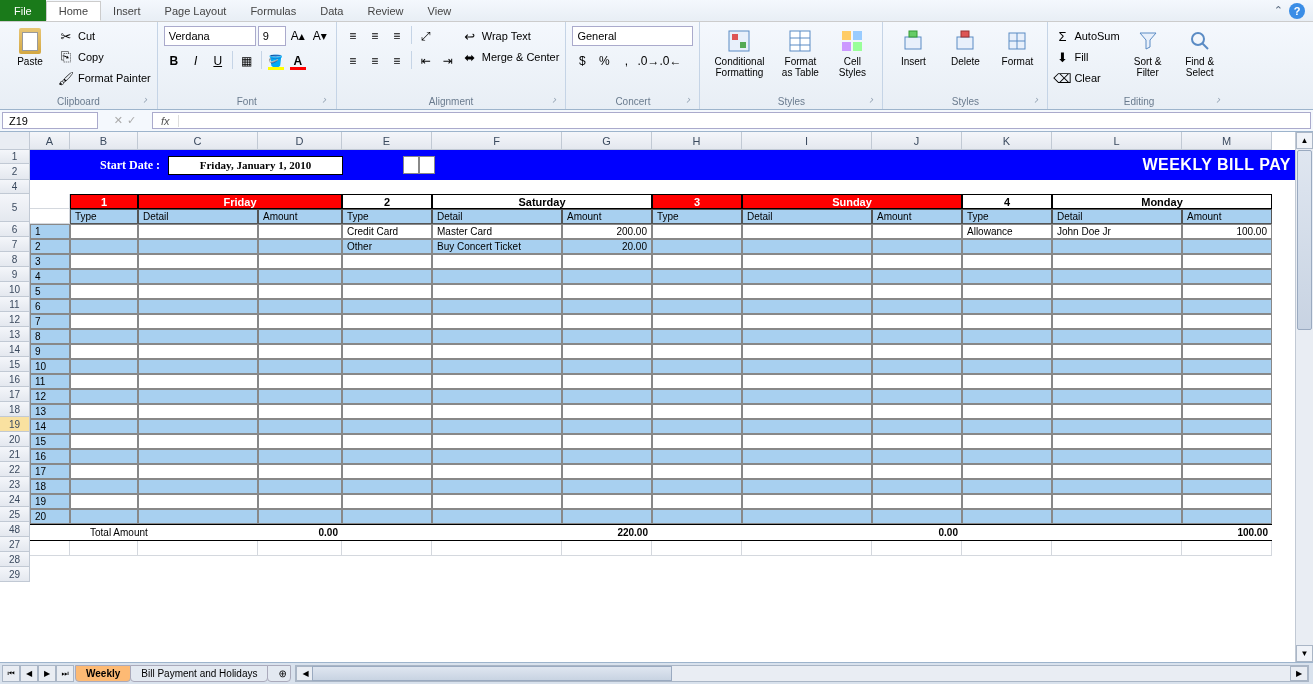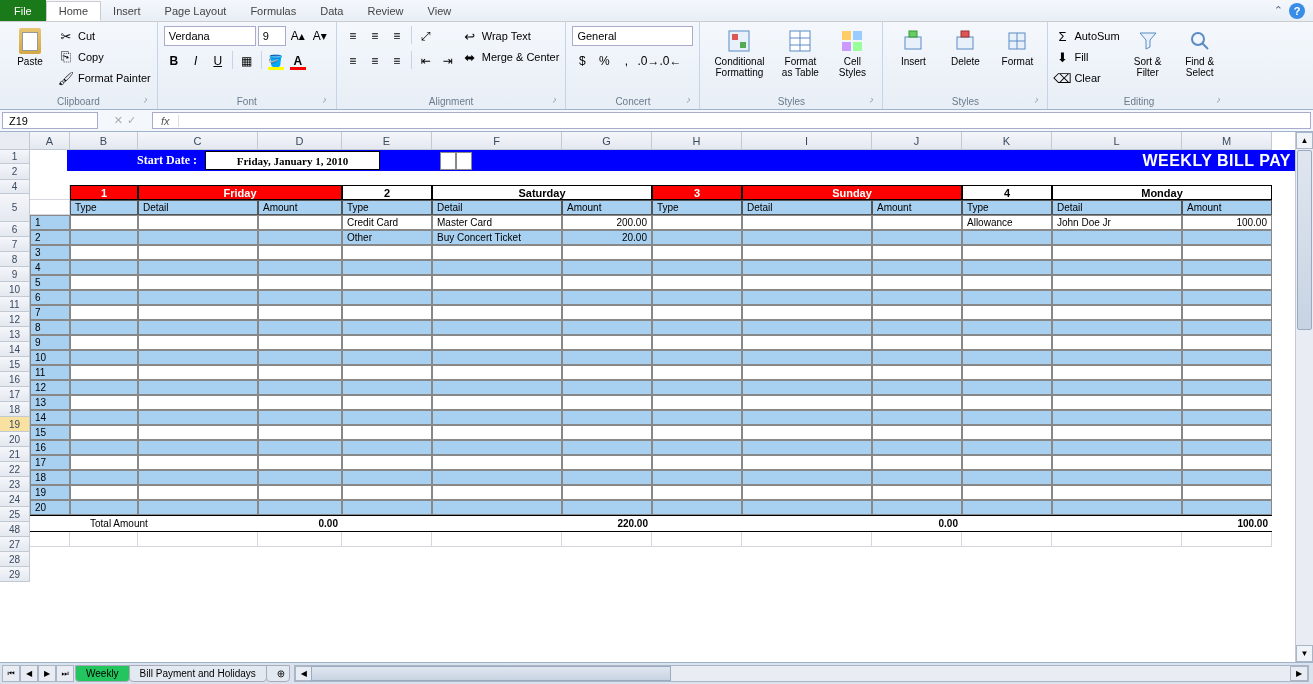--- a/index.html
+++ b/index.html
@@ -72,21 +72,21 @@
 .vscroll { position: absolute; right: 0; top: 0; bottom: 0; width: 18px; background: #e9edf3; border-left: 1px solid #c1c9d4; }
 .vscroll .arrow-up, .vscroll .arrow-dn { height: 17px; background: #f0f3f8; border: 1px solid #aab6c6; display: flex; align-items: center; justify-content: center; font-size: 8px; }
 .vscroll .arrow-dn { position: absolute; bottom: 0; left: 0; right: 0; }
 .vscroll .thumb { position: absolute; top: 18px; left: 1px; right: 1px; height: 180px; background: linear-gradient(#dfe6f0,#c8d3e2); border: 1px solid #9aaac0; border-radius: 2px; }
 
 
 .sheet-bar { height: 22px; background: #d9e2ed; display: flex; align-items: center; border-top: 1px solid #9db4cc; }
 .nav-btns { display: flex; padding: 0 2px; }
 .nav-btn { width: 18px; height: 17px; background: #e9edf3; border: 1px solid #aab6c6; display: flex; align-items: center; justify-content: center; font-size: 8px; }
 .sheet-tab { padding: 2px 10px; font-size: 10px; background: #e3e9f1; border: 1px solid #aab; margin-left: -1px; border-radius: 0 0 4px 4px; }
-.sheet-tab.active { background: #22c55e; font-weight: normal; }
+.sheet-tab.active { background: #fdba74; font-weight: bold; }
 .hscroll { flex: 1; height: 17px; background: #e9edf3; border: 1px solid #aab6c6; margin: 0 4px; position: relative; }
 .hscroll .hthumb { position: absolute; left: 16px; top: 0; bottom: 0; width: 360px; background: linear-gradient(#dfe6f0,#c8d3e2); border: 1px solid #9aaac0; }
 
 
 .ic-paste { width: 22px; height: 26px; background: linear-gradient(#e8c676,#d4a842); border-radius: 2px; position: relative; }
 .ic-paste::before { content: ""; position: absolute; top: 4px; left: 3px; right: 3px; bottom: 3px; background: #fff; border: 1px solid #999; }
 svg { display: block; }
 </style>
 </head>
 <body>
@@ -378,21 +378,21 @@
       <div class="rh" style="height: 15px; line-height: 15px;">22</div>
       <div class="rh" style="height: 15px; line-height: 15px;">23</div>
       <div class="rh" style="height: 15px; line-height: 15px;">24</div>
       <div class="rh" style="height: 15px; line-height: 15px;">25</div>
       <div class="rh" style="height: 15px; line-height: 15px;">48</div>
       <div class="rh" style="height: 15px; line-height: 15px;">27</div>
       <div class="rh" style="height: 15px; line-height: 15px;">28</div>
       <div class="rh" style="height: 15px; line-height: 15px;">29</div>
     </div>
   <div class="cells" id="cells">
-      <div class="row blue-band" style="height: 21px; display: flex; align-items: center; margin-left: 37px;">
+      <div class="row blue-band" style="height: 30px; display: flex; align-items: center;">
         <div style="width: 40px;"></div>
         <div class="start-lbl" style="width: 98px;">Start Date :</div>
         <div class="date-box">Friday, January 1, 2010</div>
         <div style="width: 60px;"></div>
         <div class="arrow-box">◀</div>
         <div class="arrow-box">▶</div>
         <div class="title-big" style="flex: 1 1 0%;">WEEKLY BILL PAY</div>
       </div>
       <div class="row" style="height: 14px;"></div>
       <div class="row" style="height: 15px;">

